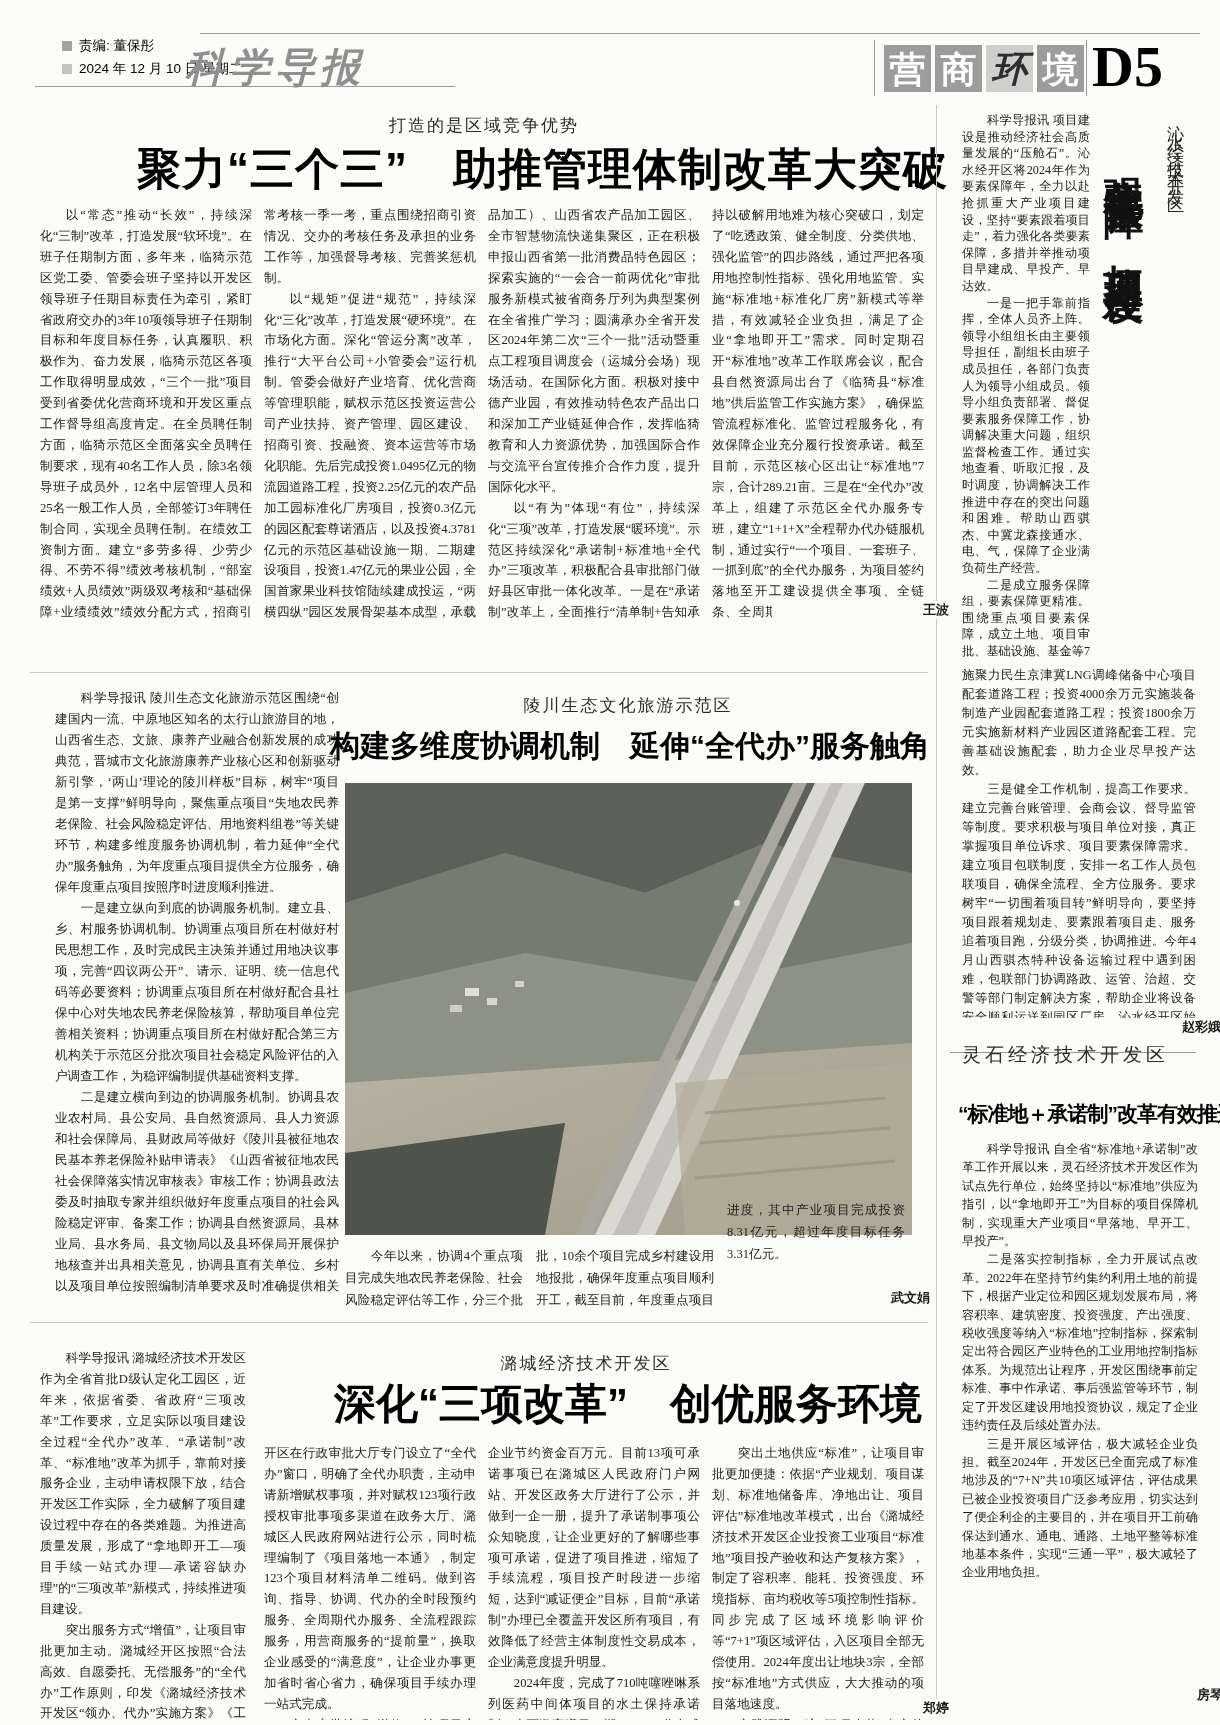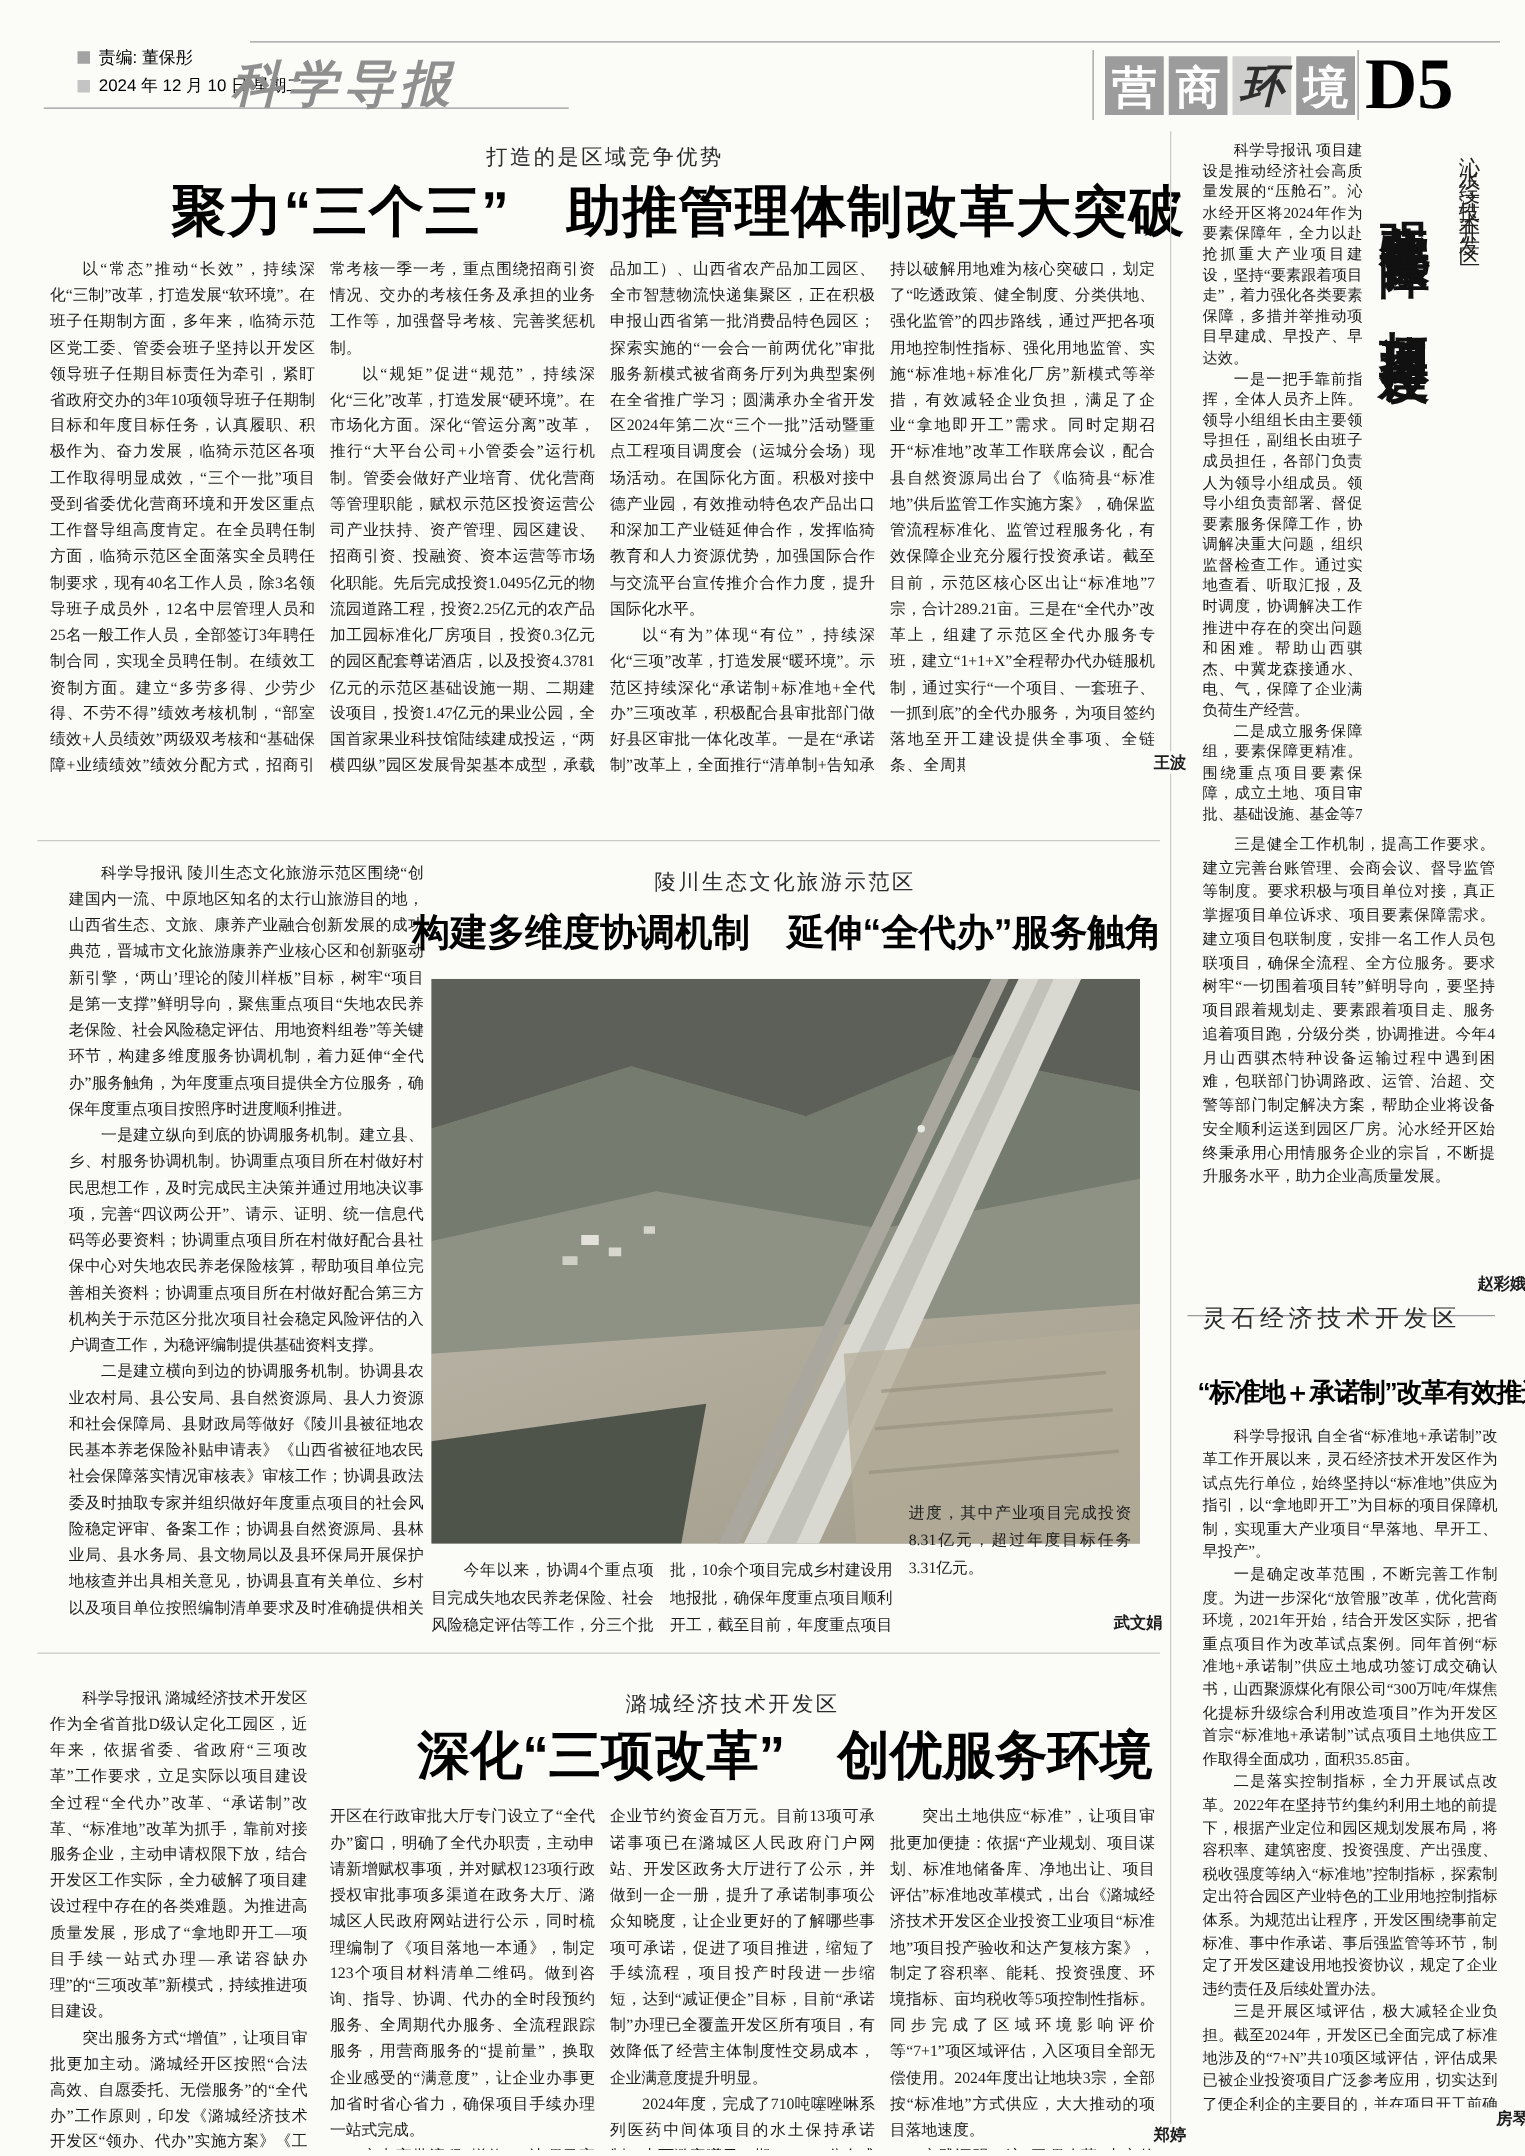--- a/index.html
+++ b/index.html
@@ -160,27 +160,27 @@
     <p class="para">科学导报讯  项目建设是推动经济社会高质量发展的“压舱石”。沁水经开区将2024年作为要素保障年，全力以赴抢抓重大产业项目建设，坚持“要素跟着项目走”，着力强化各类要素保障，多措并举推动项目早建成、早投产、早达效。</p>
     <p class="para">一是一把手靠前指挥，全体人员齐上阵。领导小组组长由主要领导担任，副组长由班子成员担任，各部门负责人为领导小组成员。领导小组负责部署、督促要素服务保障工作，协调解决重大问题，组织监督检查工作。通过实地查看、听取汇报，及时调度，协调解决工作推进中存在的突出问题和困难。帮助山西骐杰、中冀龙森接通水、电、气，保障了企业满负荷生产经营。</p>
     <p class="para">二是成立服务保障组，要素保障更精准。围绕重点项目要素保障，成立土地、项目审批、基础设施、基金等7个全流程服务保障组。保障组依据自身职责，围绕重点项目各环节提供高质量服务保障工作，研究、提出、落实相关政策措施，及时研究解决项目、企业在落地达效过程中存在的难点、堵点问题。投资5000余万元实</p>
   </div>
 <div class="vtext v-headline" style="left:1096px;top:145px;height:530px;">
   <span>强化要素保障</span>
   <span style="margin-top:14px;">加速项目建设</span>
 </div>
 <div class="vtext v-kicker" style="left:1164px;top:112px;height:270px;">沁水经济技术开发区</div>
 <div class="col col1" style="left:962px;top:666px;width:234px;height:352px;font-size:12.4px;line-height:19px;">
+    <p class="para cont">施聚力民生京津冀LNG调峰储备中心项目配套道路工程；投资4000余万元实施装备制造产业园配套道路工程；投资1800余万元实施新材料产业园区道路配套工程。完善基础设施配套，助力企业尽早投产达效。</p>
     <p class="para">三是健全工作机制，提高工作要求。建立完善台账管理、会商会议、督导监管等制度。要求积极与项目单位对接，真正掌握项目单位诉求、项目要素保障需求。建立项目包联制度，安排一名工作人员包联项目，确保全流程、全方位服务。要求树牢“一切围着项目转”鲜明导向，要坚持项目跟着规划走、要素跟着项目走、服务追着项目跑，分级分类，协调推进。今年4月山西骐杰特种设备运输过程中遇到困难，包联部门协调路政、运管、治超、交警等部门制定解决方案，帮助企业将设备安全顺利运送到园区厂房。沁水经开区始终秉承用心用情服务企业的宗旨，不断提升服务水平，助力企业高质量发展。</p>
   </div>
 <div class="byline" style="left:1096px;top:1018px;width:100px;">赵彩娥</div>
 
 <div class="rule" style="left:950px;top:1052px;width:246px;height:1px;"></div>
 
 <div class="kicker" style="left:962px;top:1042px;width:236px;text-align:left;font-size:19px;letter-spacing:4px;">灵石经济技术开发区</div>
 <div class="headline" style="left:958px;top:1100px;width:244px;font-size:21px;letter-spacing:-1px;">“标准地＋承诺制”改革有效推进</div>
 <div class="col col1" style="left:962px;top:1140px;width:236px;height:552px;font-size:12.2px;line-height:18.4px;">
     <p class="para">科学导报讯  自全省“标准地+承诺制”改革工作开展以来，灵石经济技术开发区作为试点先行单位，始终坚持以“标准地”供应为指引，以“拿地即开工”为目标的项目保障机制，实现重大产业项目“早落地、早开工、早投产”。</p>
-    <p class="para">一是确定改革范围，不断完善工作制度。为进一步深化“放管服”改革，优化营商环境，2021年开始，结合开发区实际，把省重点项目作为改革试点案例。同年首例“标准地+承诺制”供应土地成功签订成交确认书，山西聚源煤化有限公司“300万吨/年煤焦化提标升级综合利用改造项目”作为开发区首宗“标准地+承诺制”试点项目土地供应工作取得全面成功，面积35.85亩。</p>
     <p class="para">二是落实控制指标，全力开展试点改革。2022年在坚持节约集约利用土地的前提下，根据产业定位和园区规划发展布局，将容积率、建筑密度、投资强度、产出强度、税收强度等纳入“标准地”控制指标，探索制定出符合园区产业特色的工业用地控制指标体系。为规范出让程序，开发区围绕事前定标准、事中作承诺、事后强监管等环节，制定了开发区建设用地投资协议，规定了企业违约责任及后续处置办法。</p>
     <p class="para">三是开展区域评估，极大减轻企业负担。截至2024年，开发区已全面完成了标准地涉及的“7+N”共10项区域评估，评估成果已被企业投资项目广泛参考应用，切实达到了便企利企的主要目的，并在项目开工前确保达到通水、通电、通路、土地平整等标准地基本条件，实现“三通一平”，极大减轻了企业用地负担。</p>
   </div>
 <div class="byline" style="left:1098px;top:1686px;width:100px;">房琴</div>
 
 </body></html>

